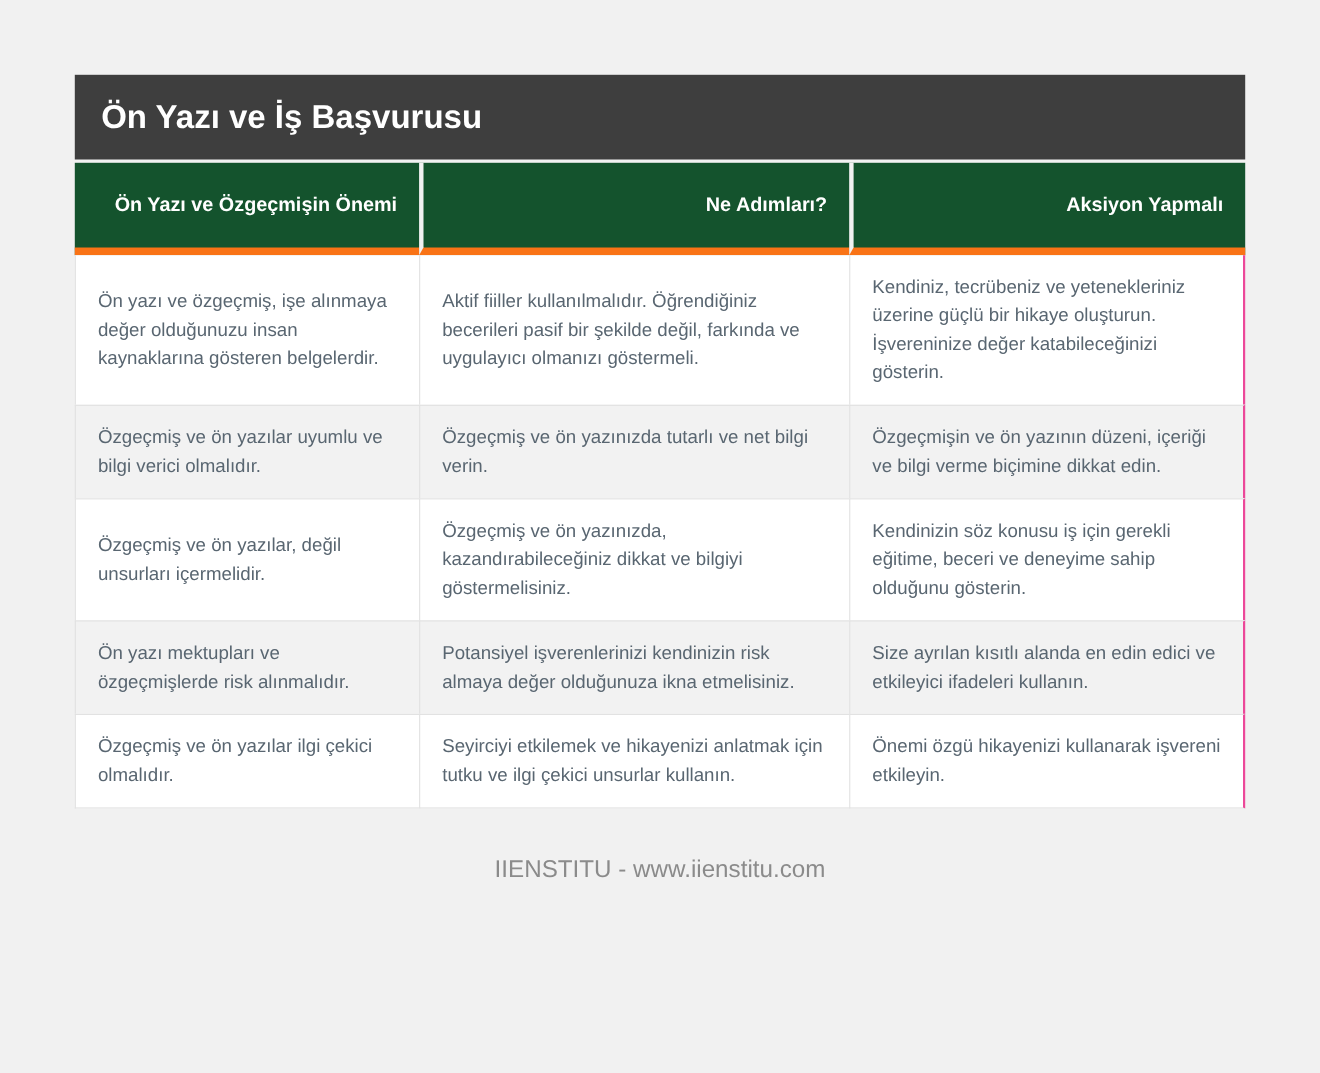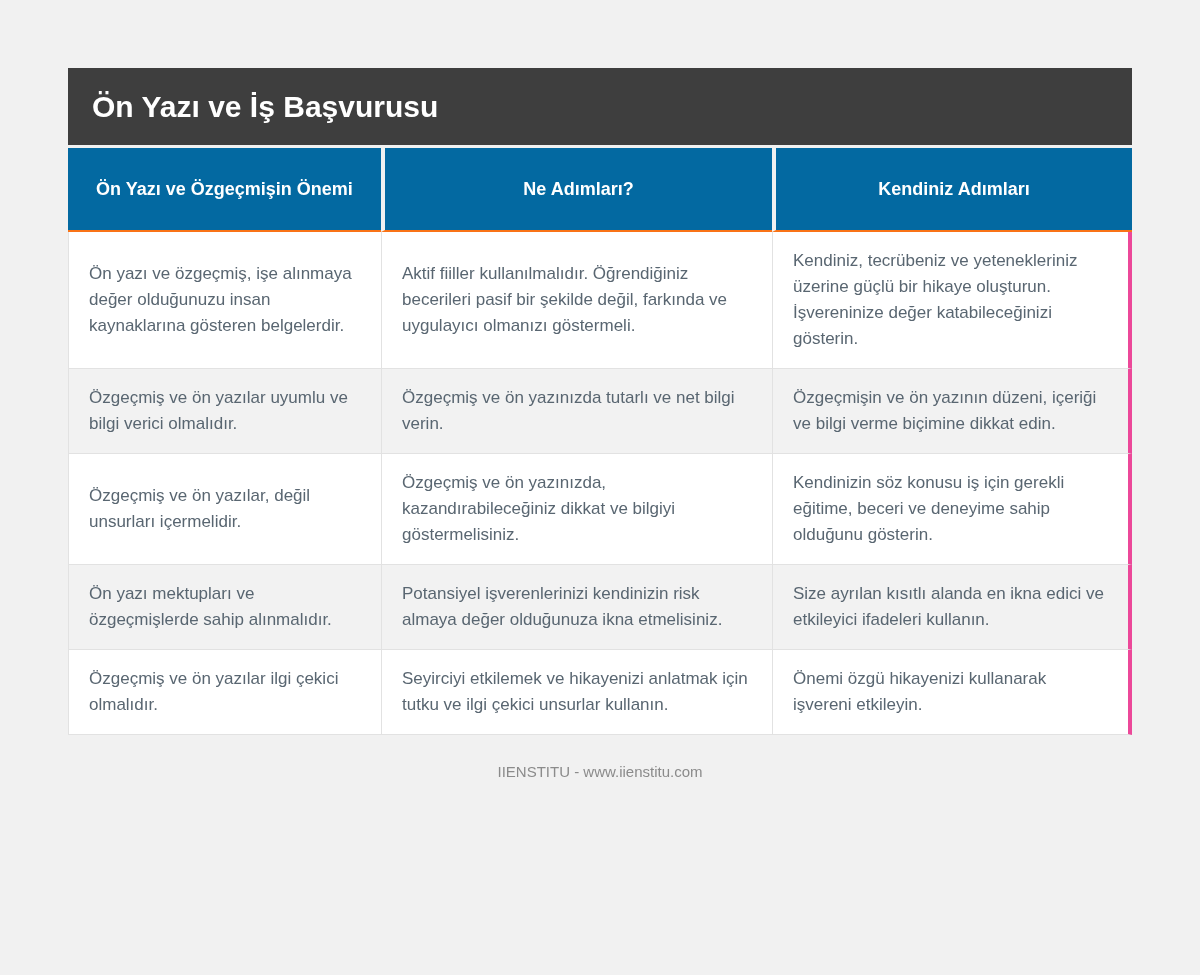--- a/index.html
+++ b/index.html
@@ -34,95 +34,95 @@
     border-collapse: separate;
     border-spacing: 0;
     table-layout: fixed;
   }
 
   col.c1 { width: 313px; }
   col.c2 { width: 391px; }
   col.c3 { width: 360px; }
 
   th {
-    background: #0369a1;
+    background: #14532d;
     color: #ffffff;
     font-size: 18px;
     font-weight: bold;
-    text-align: center;
+    text-align: right;
     vertical-align: middle;
     height: 84px;
     padding: 14px 20px;
-    border-bottom: 2px solid #f97316;
+    border-bottom: 7px solid #f97316;
   }
   th + th { border-left: 4px solid #f1f1f1; }
 
   td {
     background: #ffffff;
     color: #596671;
     font-size: 17px;
     line-height: 26px;
     vertical-align: middle;
     padding: 16px 20px;
     border-top: 1px solid #e2e2e2;
   }
   td + td { border-left: 1px solid #e2e2e2; }
   td:first-child { border-left: 1px solid #e2e2e2; }
-  td:last-child  { border-right: 4px solid #ec4899; }
+  td:last-child  { border-right: 2px solid #ec4899; }
   tbody tr:first-child td { border-top: none; }
   tbody tr:last-child td { border-bottom: 1px solid #e2e2e2; }
   tbody tr:nth-child(even) td { background: #f2f2f2; }
 
   .footer {
     text-align: center;
     color: #8b8b8b;
-    font-size: 15px;
-    margin-top: 28px;
+    font-size: 22px;
+    margin-top: 42px;
   }
 </style>
 </head>
 <body>
 
 <div class="container">
 
   <div class="title-bar">Ön Yazı ve İş Başvurusu</div>
 
   <table class="content-table">
     <colgroup>
       <col class="c1">
         <col class="c2">
         <col class="c3">
     </colgroup>
     <thead>
       <tr>
         <th>Ön Yazı ve Özgeçmişin Önemi</th>
         <th>Ne Adımları?</th>
-        <th>Kendiniz Adımları</th>
+        <th>Aksiyon Yapmalı</th>
       </tr>
     </thead>
     <tbody>
       <tr>
         <td>Ön yazı ve özgeçmiş, işe alınmaya değer olduğunuzu insan kaynaklarına gösteren belgelerdir.</td>
         <td>Aktif fiiller kullanılmalıdır. Öğrendiğiniz becerileri pasif bir şekilde değil, farkında ve uygulayıcı olmanızı göstermeli.</td>
         <td>Kendiniz, tecrübeniz ve yetenekleriniz üzerine güçlü bir hikaye oluşturun. İşvereninize değer katabileceğinizi gösterin.</td>
       </tr>
       <tr>
         <td>Özgeçmiş ve ön yazılar uyumlu ve bilgi verici olmalıdır.</td>
         <td>Özgeçmiş ve ön yazınızda tutarlı ve net bilgi verin.</td>
         <td>Özgeçmişin ve ön yazının düzeni, içeriği ve bilgi verme biçimine dikkat edin.</td>
       </tr>
       <tr>
         <td>Özgeçmiş ve ön yazılar, değil unsurları içermelidir.</td>
         <td>Özgeçmiş ve ön yazınızda, kazandırabileceğiniz dikkat ve bilgiyi göstermelisiniz.</td>
         <td>Kendinizin söz konusu iş için gerekli eğitime, beceri ve deneyime sahip olduğunu gösterin.</td>
       </tr>
       <tr>
-        <td>Ön yazı mektupları ve özgeçmişlerde sahip alınmalıdır.</td>
+        <td>Ön yazı mektupları ve özgeçmişlerde risk alınmalıdır.</td>
         <td>Potansiyel işverenlerinizi kendinizin risk almaya değer olduğunuza ikna etmelisiniz.</td>
-        <td>Size ayrılan kısıtlı alanda en ikna edici ve etkileyici ifadeleri kullanın.</td>
+        <td>Size ayrılan kısıtlı alanda en edin edici ve etkileyici ifadeleri kullanın.</td>
       </tr>
       <tr>
         <td>Özgeçmiş ve ön yazılar ilgi çekici olmalıdır.</td>
         <td>Seyirciyi etkilemek ve hikayenizi anlatmak için tutku ve ilgi çekici unsurlar kullanın.</td>
         <td>Önemi özgü hikayenizi kullanarak işvereni etkileyin.</td>
       </tr>
     </tbody>
   </table>
 
   <div class="footer">IIENSTITU - www.iienstitu.com</div>

